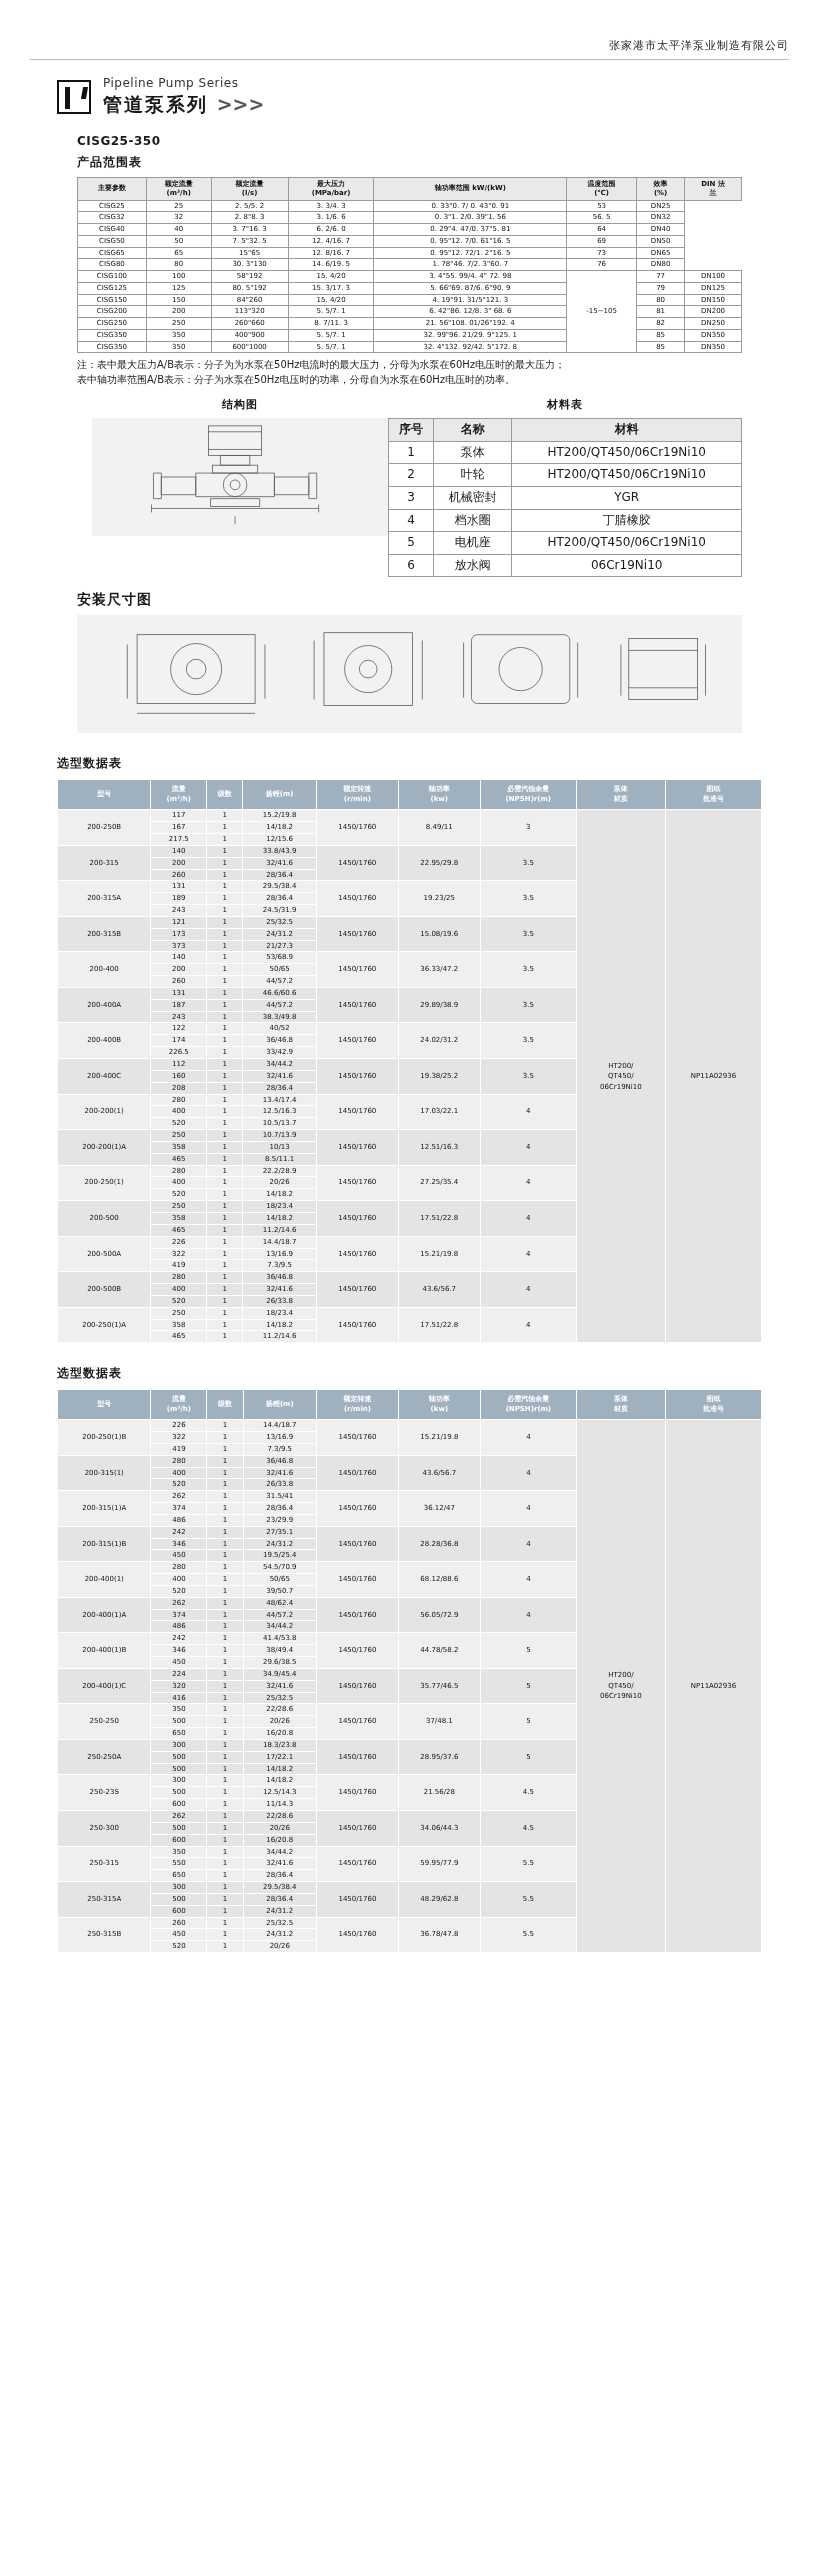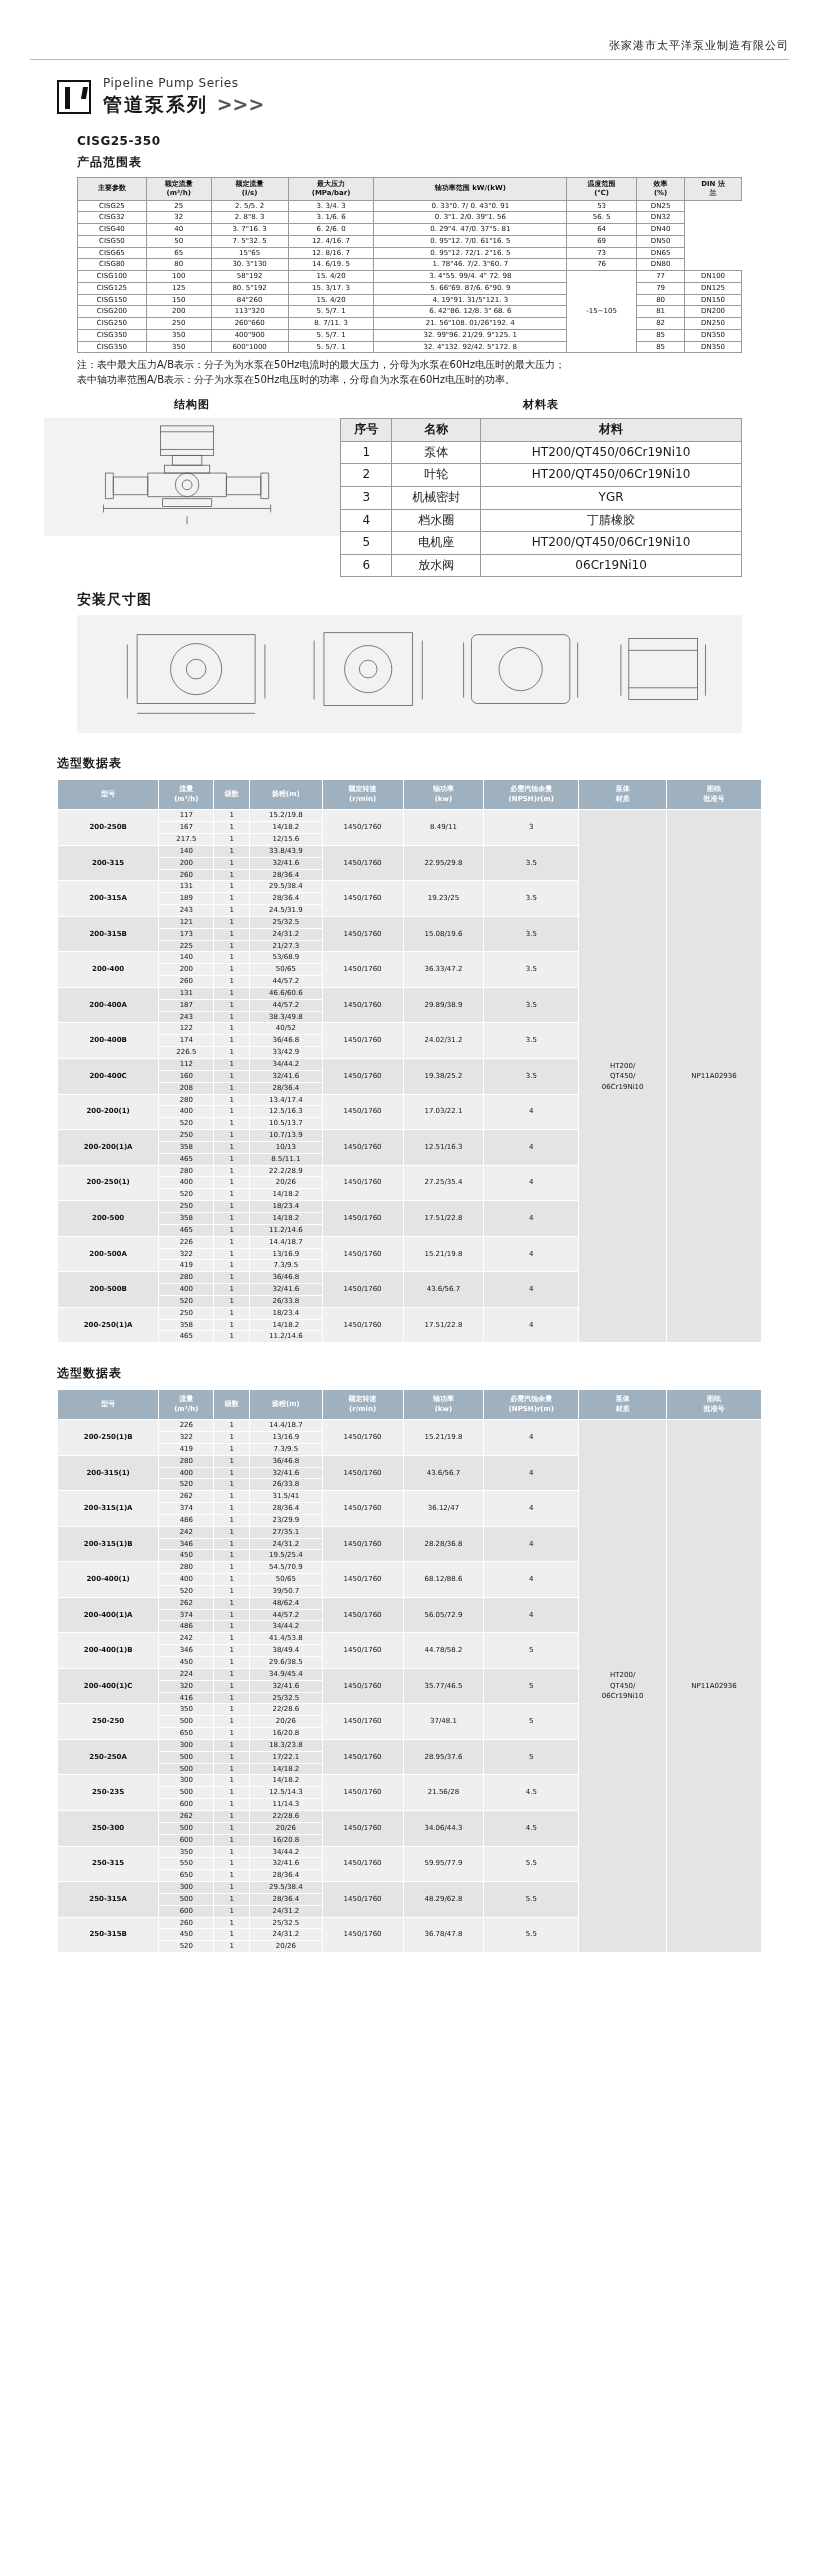--- a/index.html
+++ b/index.html
@@ -81,21 +81,21 @@
     padding: 2px 2px;
   }
   .range-note {
     font-size: 10px;
     line-height: 1.5;
     margin-top: 4px;
     color:#222;
   }
 
   
-  .two-col { display:flex; padding: 10px 77px 0 44px; }
+  .two-col { display:flex; padding: 10px 77px 0 92px; }
   .col-left { width: 296px; }
   .col-right { flex:1; }
   .diag-title { font-size: 11px; font-weight:bold; text-align:center; margin-bottom: 6px; letter-spacing:1px;}
   .diag-box {
     background: #f2f2f2;
     height: 118px;
     position: relative;
     overflow: hidden;
   }
   .install-box { background:#f2f2f2; height: 118px; margin: 6px 77px 0 77px; position:relative; overflow:hidden;}
@@ -137,21 +137,21 @@
     background:#9fb0bf;
     color:#ffffff;
     font-weight: bold;
     font-size: 7px;
     padding: 5px 2px;
     line-height:1.35;
     border-color:#ffffff;
   }
   table.sel tbody td { background:#efefef; }
   table.sel tbody tr.alt td { background:#e4e4e4; }
-  table.sel td.model { font-weight:bold; }
+  table.sel td.model { font-weight:normal; }
   table.sel td.matcell {
     background:#e4e4e4;
     line-height:1.5;
     font-size: 7px;
   }
 </style>
 </head>
 <body>
 
 <div class="page">
@@ -499,21 +499,21 @@
             <td rowspan="3">1450/1760</td>
             <td rowspan="3">15.08/19.6</td>
             <td rowspan="3">3.5</td>
           </tr>
           <tr class="alt">
             <td>173</td>
             <td>1</td>
             <td>24/31.2</td>
           </tr>
           <tr class="alt">
-            <td>225</td>
+            <td>373</td>
             <td>1</td>
             <td>21/27.3</td>
           </tr>
           <tr>
             <td class="model" rowspan="3">200-400</td>
             <td>140</td>
             <td>1</td>
             <td>53/68.9</td>
             <td rowspan="3">1450/1760</td>
             <td rowspan="3">36.33/47.2</td>

